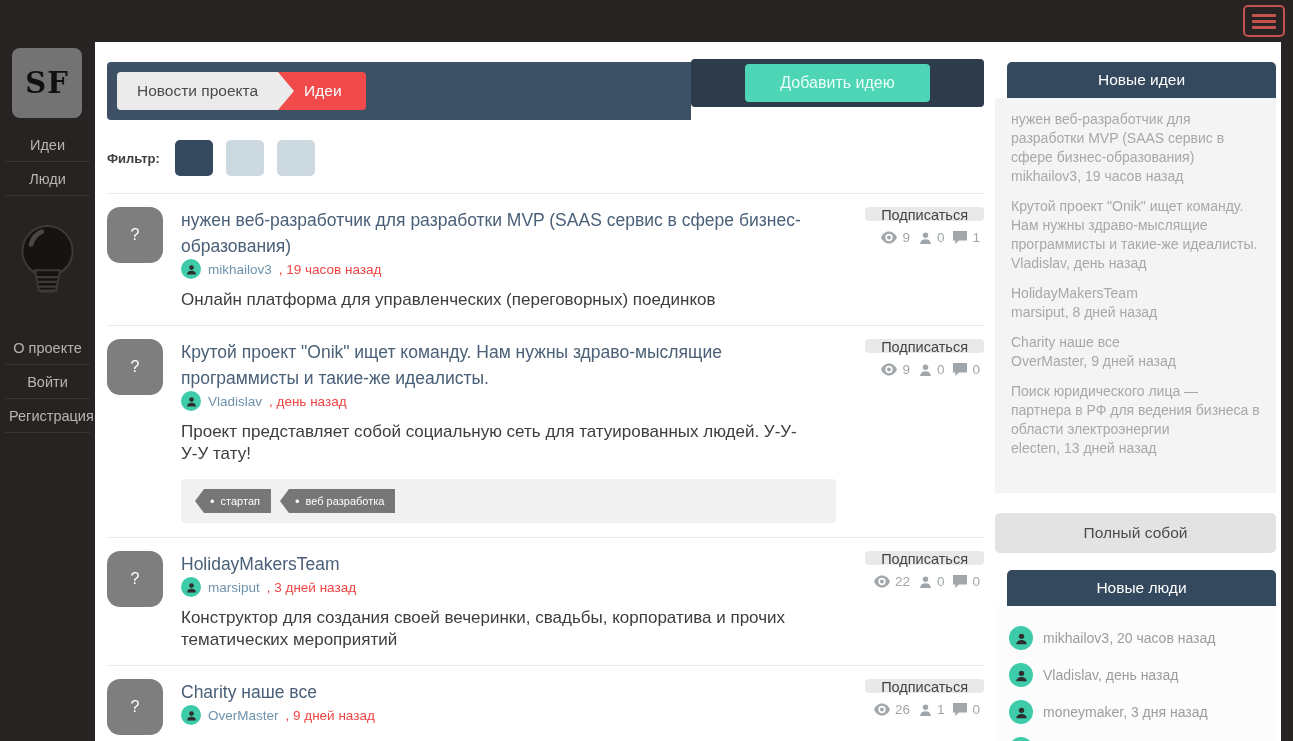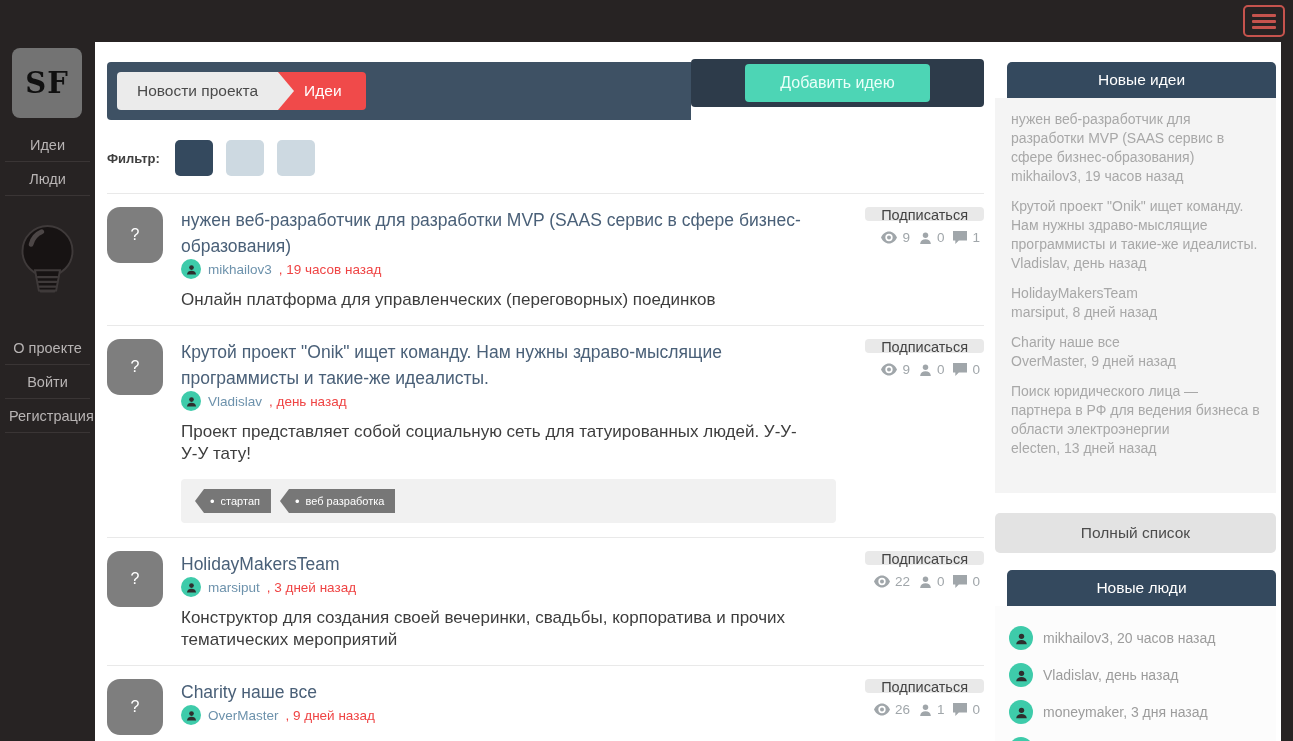--- a/index.html
+++ b/index.html
@@ -394,21 +394,21 @@
   <div class="ni-entry">
     <div class="ni-title">Charity наше все</div>
     <div class="ni-meta">OverMaster, 9 дней назад</div>
   </div>
 
   <div class="ni-entry">
     <div class="ni-title">Поиск юридического лица — партнера в РФ для ведения бизнеса в области электроэнергии</div>
     <div class="ni-meta">electen, 13 дней назад</div>
   </div>
 </div>
-    <button class="full-list-btn">Полный список</button>
+    <button class="full-list-btn">Полный собой</button>
 
     <div class="panel-header second">Новые люди</div>
     <div class="np-body" id="new-people-list">
   <div class="np-row">
     <span class="np-avatar">
       <svg width="15" height="15" viewBox="0 0 24 24" fill="#2e2e2e">
               <circle cx="12" cy="8.5" r="4.3"></circle>
               <path d="M3.5 21c.6-4.8 4.4-6.8 8.5-6.8s7.9 2 8.5 6.8z"></path>
             </svg>
     </span>

